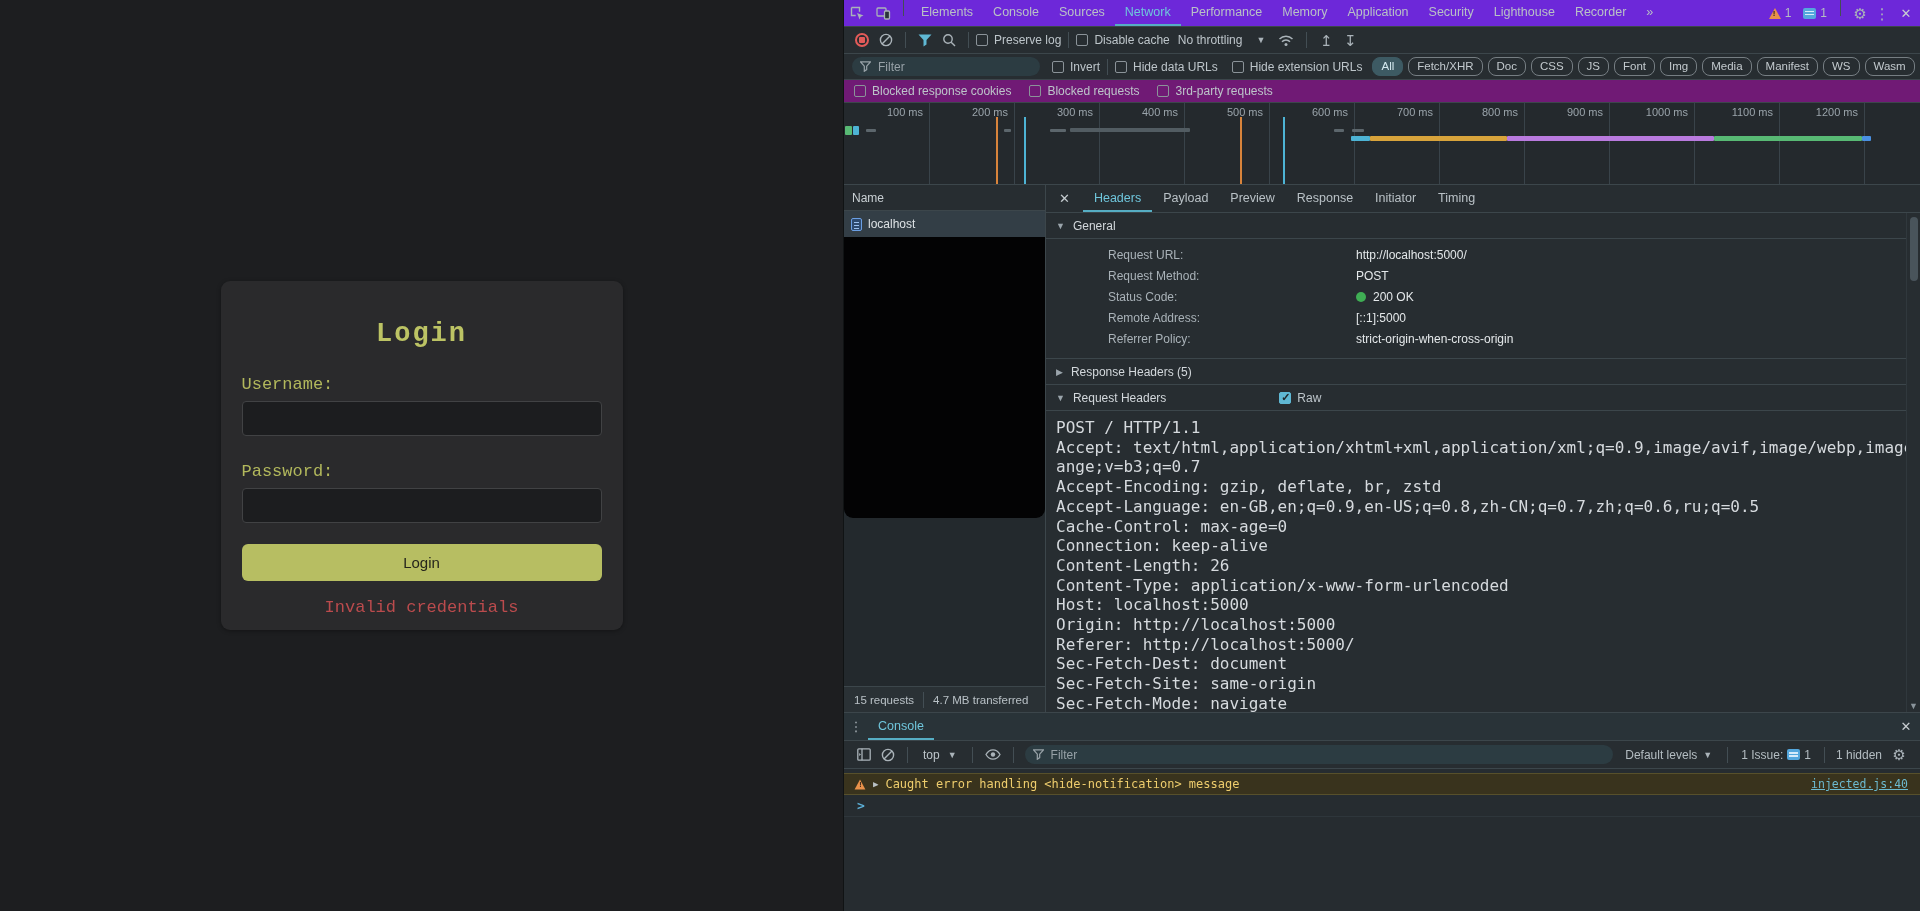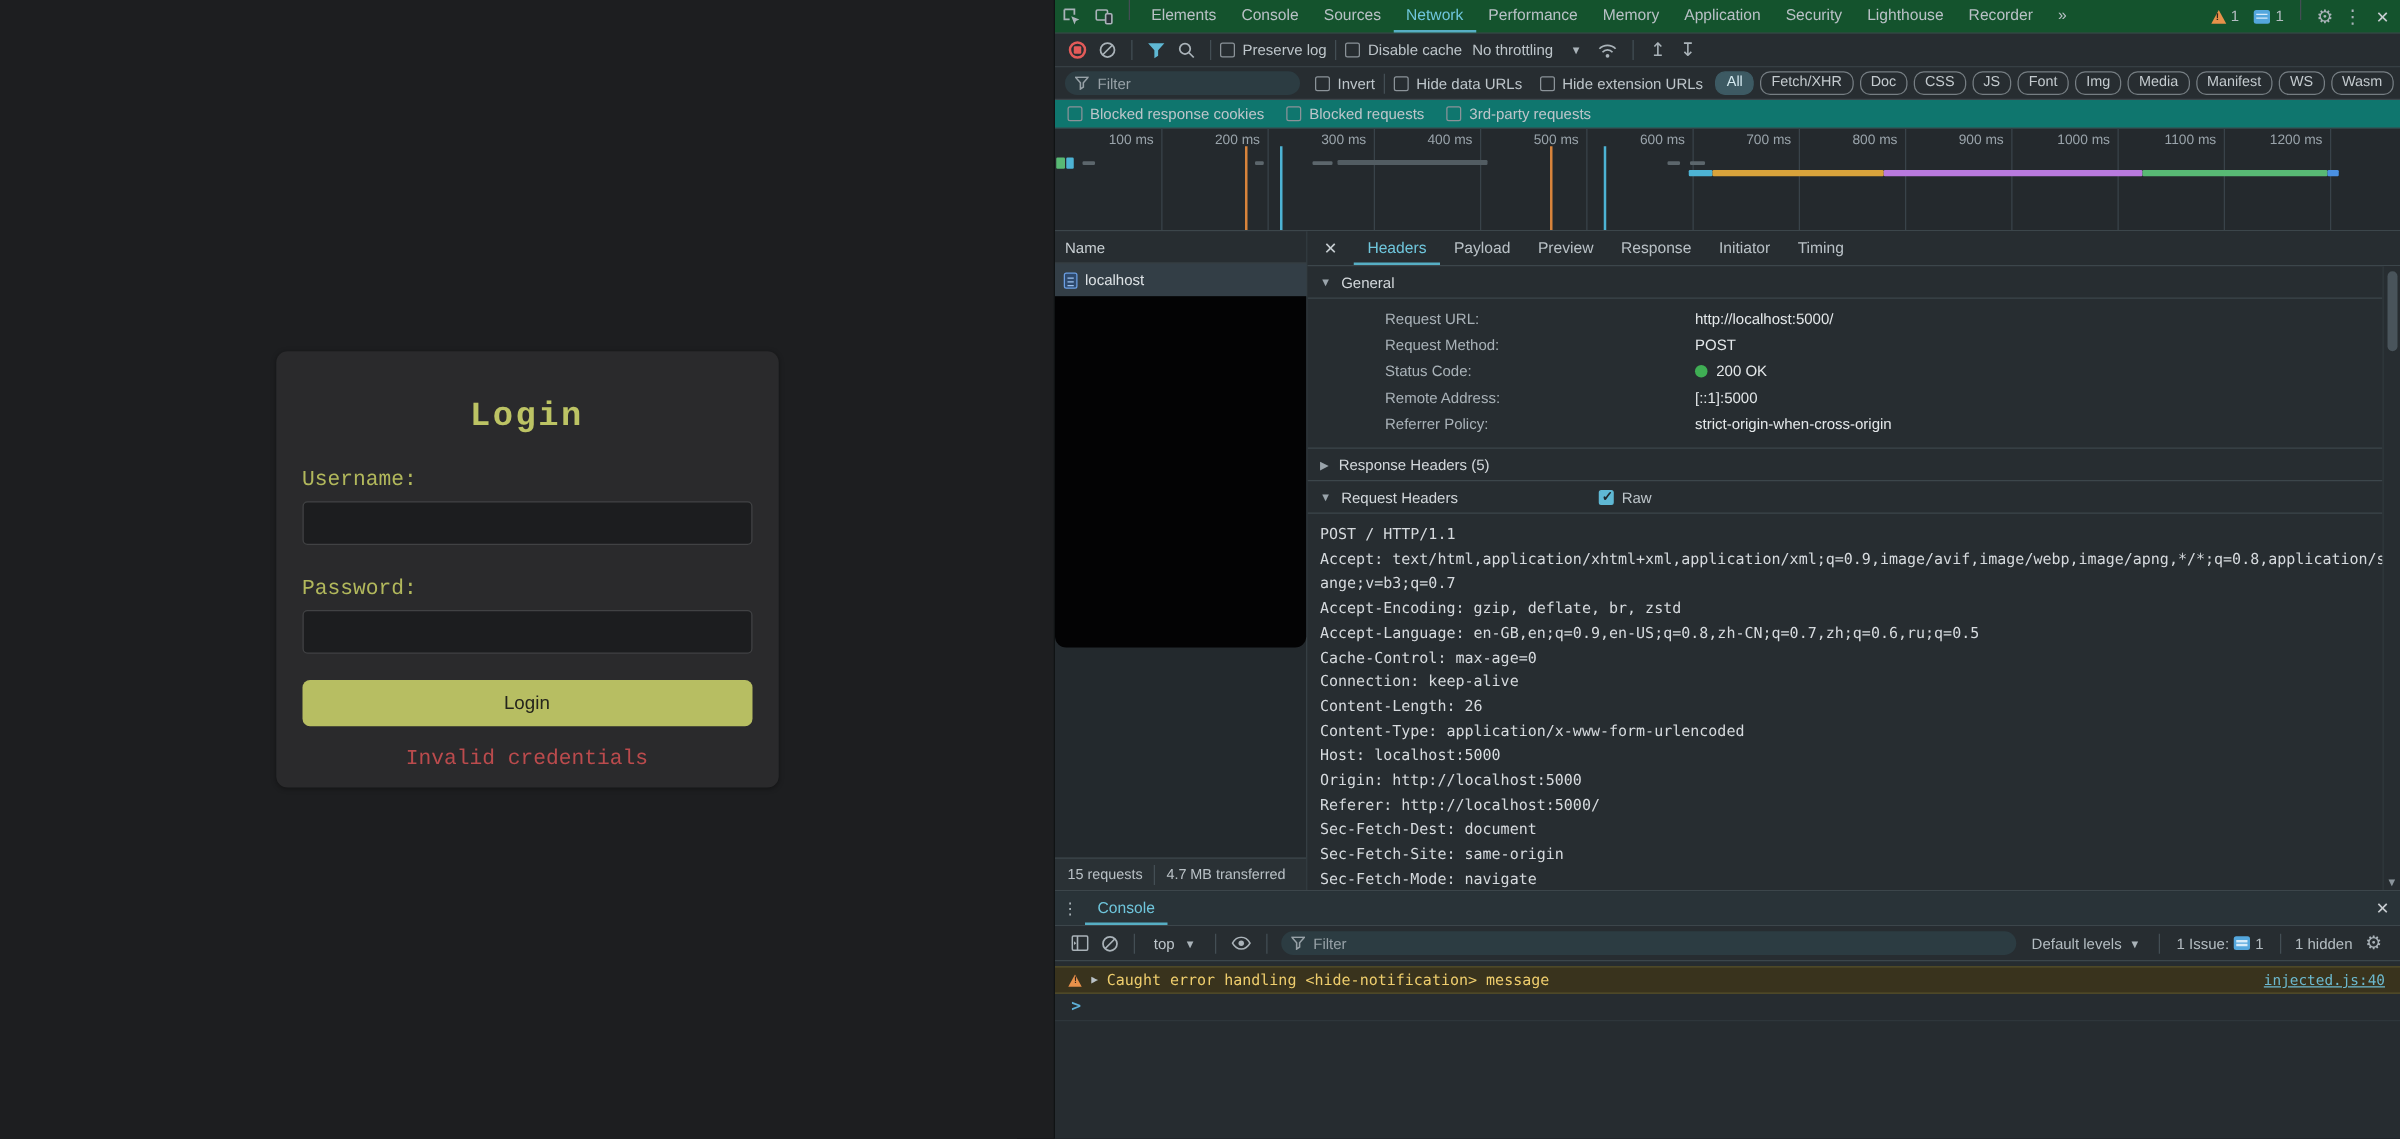--- a/index.html
+++ b/index.html
@@ -14,21 +14,21 @@
   .fld-input { display:block; width:100%; height:35px; margin-top:7px; background:#1c1d1f; border:1px solid #414244; border-radius:4px; color:#d8d8d8; font-size:14px; padding:0 10px; outline:none; }
   .login-btn { display:block; width:100%; height:37px; margin-top:21px; background:#b7be62; border:none; border-radius:6px; font-family:"Liberation Sans", sans-serif; font-size:15px; color:#25251c; cursor:pointer; }
   .login-err { margin-top:17px; text-align:center; font-family:"Liberation Mono", monospace; font-size:17px; color:#bb4b4d; }
 
   
   .devtools { width:1077px; height:911px; display:flex; flex-direction:column; background:#272d31; border-left:1px solid #101314; color:#c6cdd1; font-size:12px; }
   .sep { width:1px; height:16px; background:#434e54; margin:0 7px; flex:none; }
   .icon-btn { display:flex; align-items:center; justify-content:center; flex:none; cursor:pointer; }
 
   
-  .dt-tabbar { height:27px; flex:none; display:flex; align-items:stretch; background:#14532d; border-bottom:1px solid #3c464b; }
+  .dt-tabbar { height:27px; flex:none; display:flex; align-items:stretch; background:#6d28d9; border-bottom:1px solid #3c464b; }
   .dt-tabbar .icon-btn { width:26px; }
   .dt-tab { display:flex; align-items:center; padding:0 10px; color:#b9c1c6; font-size:12.5px; cursor:pointer; border-bottom:2px solid transparent; }
   .dt-tab.active { color:#6fc6dc; border-bottom-color:#56aec4; }
   .dt-tabbar .spacer, .drawer-tabbar .spacer { flex:1; }
   .badge { display:flex; align-items:center; gap:4px; padding:0 6px; cursor:pointer; }
   .warn-tri { position:relative; width:0; height:0; border-left:6px solid transparent; border-right:6px solid transparent; border-bottom:11px solid #e8914a; }
   .warn-tri::after { content:"!"; position:absolute; left:-2px; top:1px; font-size:8px; font-weight:bold; color:#33241a; }
   .chat-ic { width:13px; height:11px; border-radius:2px; background:#54a7dd; position:relative; }
   .chat-ic::after { content:""; position:absolute; left:2px; right:2px; top:3px; height:1.5px; background:#d6ebfa; box-shadow:0 3px 0 #d6ebfa; }
   .glyph { color:#aab3b9; font-size:15px; line-height:1; }
@@ -49,21 +49,21 @@
   .filter-row { height:26px; flex:none; display:flex; align-items:center; background:#272d31; border-bottom:1px solid #3c464b; padding:0 8px; }
   .filter-pill { position:relative; width:188px; height:19px; flex:none; margin-right:12px; }
   .filter-pill input { width:100%; height:100%; background:#2c3c42; border:none; border-radius:10px; color:#c6cdd1; font-size:12px; padding:0 8px 0 26px; outline:none; }
   .filter-pill input::placeholder { color:#97a1a7; }
   .funnel-sm { position:absolute; left:8px; top:4px; }
   .chips { display:flex; align-items:center; gap:5px; margin-left:10px; }
   .chip { padding:2px 8px 3px; border:1px solid #767e83; border-radius:8px; color:#c3cace; font-size:11.5px; cursor:pointer; white-space:nowrap; }
   .chip.active { background:#3d5a63; border-color:#3d5a63; color:#d3e8ee; }
 
   
-  .blocked-row { height:23px; flex:none; display:flex; align-items:center; gap:18px; background:#0f766e; border-bottom:1px solid #3c464b; padding:0 10px; }
+  .blocked-row { height:23px; flex:none; display:flex; align-items:center; gap:18px; background:#701a75; border-bottom:1px solid #3c464b; padding:0 10px; }
 
   
   .timeline { height:82px; flex:none; position:relative; background:#24292d; border-bottom:1px solid #3c464b; overflow:hidden; }
   .gridline { position:absolute; top:0; bottom:0; width:1px; background:#39434a; left:calc(var(--i)*85px); }
   .tick { position:absolute; top:3px; right:calc(1077px - var(--i)*85px + 5px); font-size:11px; color:#9aa4ab;text-align:right; }
   .ev { position:absolute; top:14px; bottom:0; width:1.5px; }
   .ev.orange { background:#d8833b; }
   .ev.cyan { background:#4db3d4; }
   .tlbar { position:absolute; height:4px; border-radius:1px; }
 
@@ -86,21 +86,21 @@
   .dtab.active { color:#6fc6dc; border-bottom-color:#56aec4; }
   .detail-body { flex:1; overflow:hidden; padding-right:14px; }
   .section-row { height:26px; display:flex; align-items:center; gap:8px; padding-left:10px; border-bottom:1px solid #3c464b; color:#d3d8dc; font-size:12px; cursor:pointer; }
   .tri { font-size:9px; color:#9aa4ab; }
   .kv-rows { padding:5px 0 9px; border-bottom:1px solid #3c464b; }
   .kv { display:flex; align-items:center; height:21px; padding-left:18px; }
   .kv .k { width:248px; flex:none; color:#a9b2b8;margin-left:44px; }
   .kv .v { color:#e4e8ea; white-space:nowrap; }
   .dot-green { display:inline-block; width:10px; height:10px; border-radius:50%; background:#3fae54; margin-right:7px; vertical-align:-1px; }
   .raw-cb { margin-left:105px; }
-  .raw { padding:7px 10px 0; font-family:"DejaVu Sans Mono", monospace; font-size:12px; line-height:19.7px; color:#d6dade; }
+  .raw { padding:7px 10px 0; font-family:"DejaVu Sans Mono", monospace; font-size:16px; line-height:19.7px; color:#d6dade; }
   .raw div { white-space:pre; }
   .vscroll { position:absolute; right:0; top:28px; bottom:0; width:14px; background:#272d31; border-left:1px solid #30383d; }
   .vscroll .thumb { position:absolute; left:3px; top:4px; width:8px; height:64px; background:#49545b; border-radius:4px; }
   .vscroll .arr { position:absolute; left:0; right:0; bottom:1px; text-align:center; font-size:9px; color:#8a949b; cursor:pointer; }
 
   
   .console-drawer { height:199px; flex:none; display:flex; flex-direction:column; border-top:1px solid #3c464b; background:#262c30; }
   .drawer-tabbar { height:28px; flex:none; display:flex; align-items:stretch; background:#293338; border-bottom:1px solid #3c464b; }
   .drawer-tabbar .icon-btn { width:24px; }
   .console-toolbar { height:28px; flex:none; display:flex; align-items:center; background:#272d31; border-bottom:1px solid #3c464b; padding:0 8px; }

